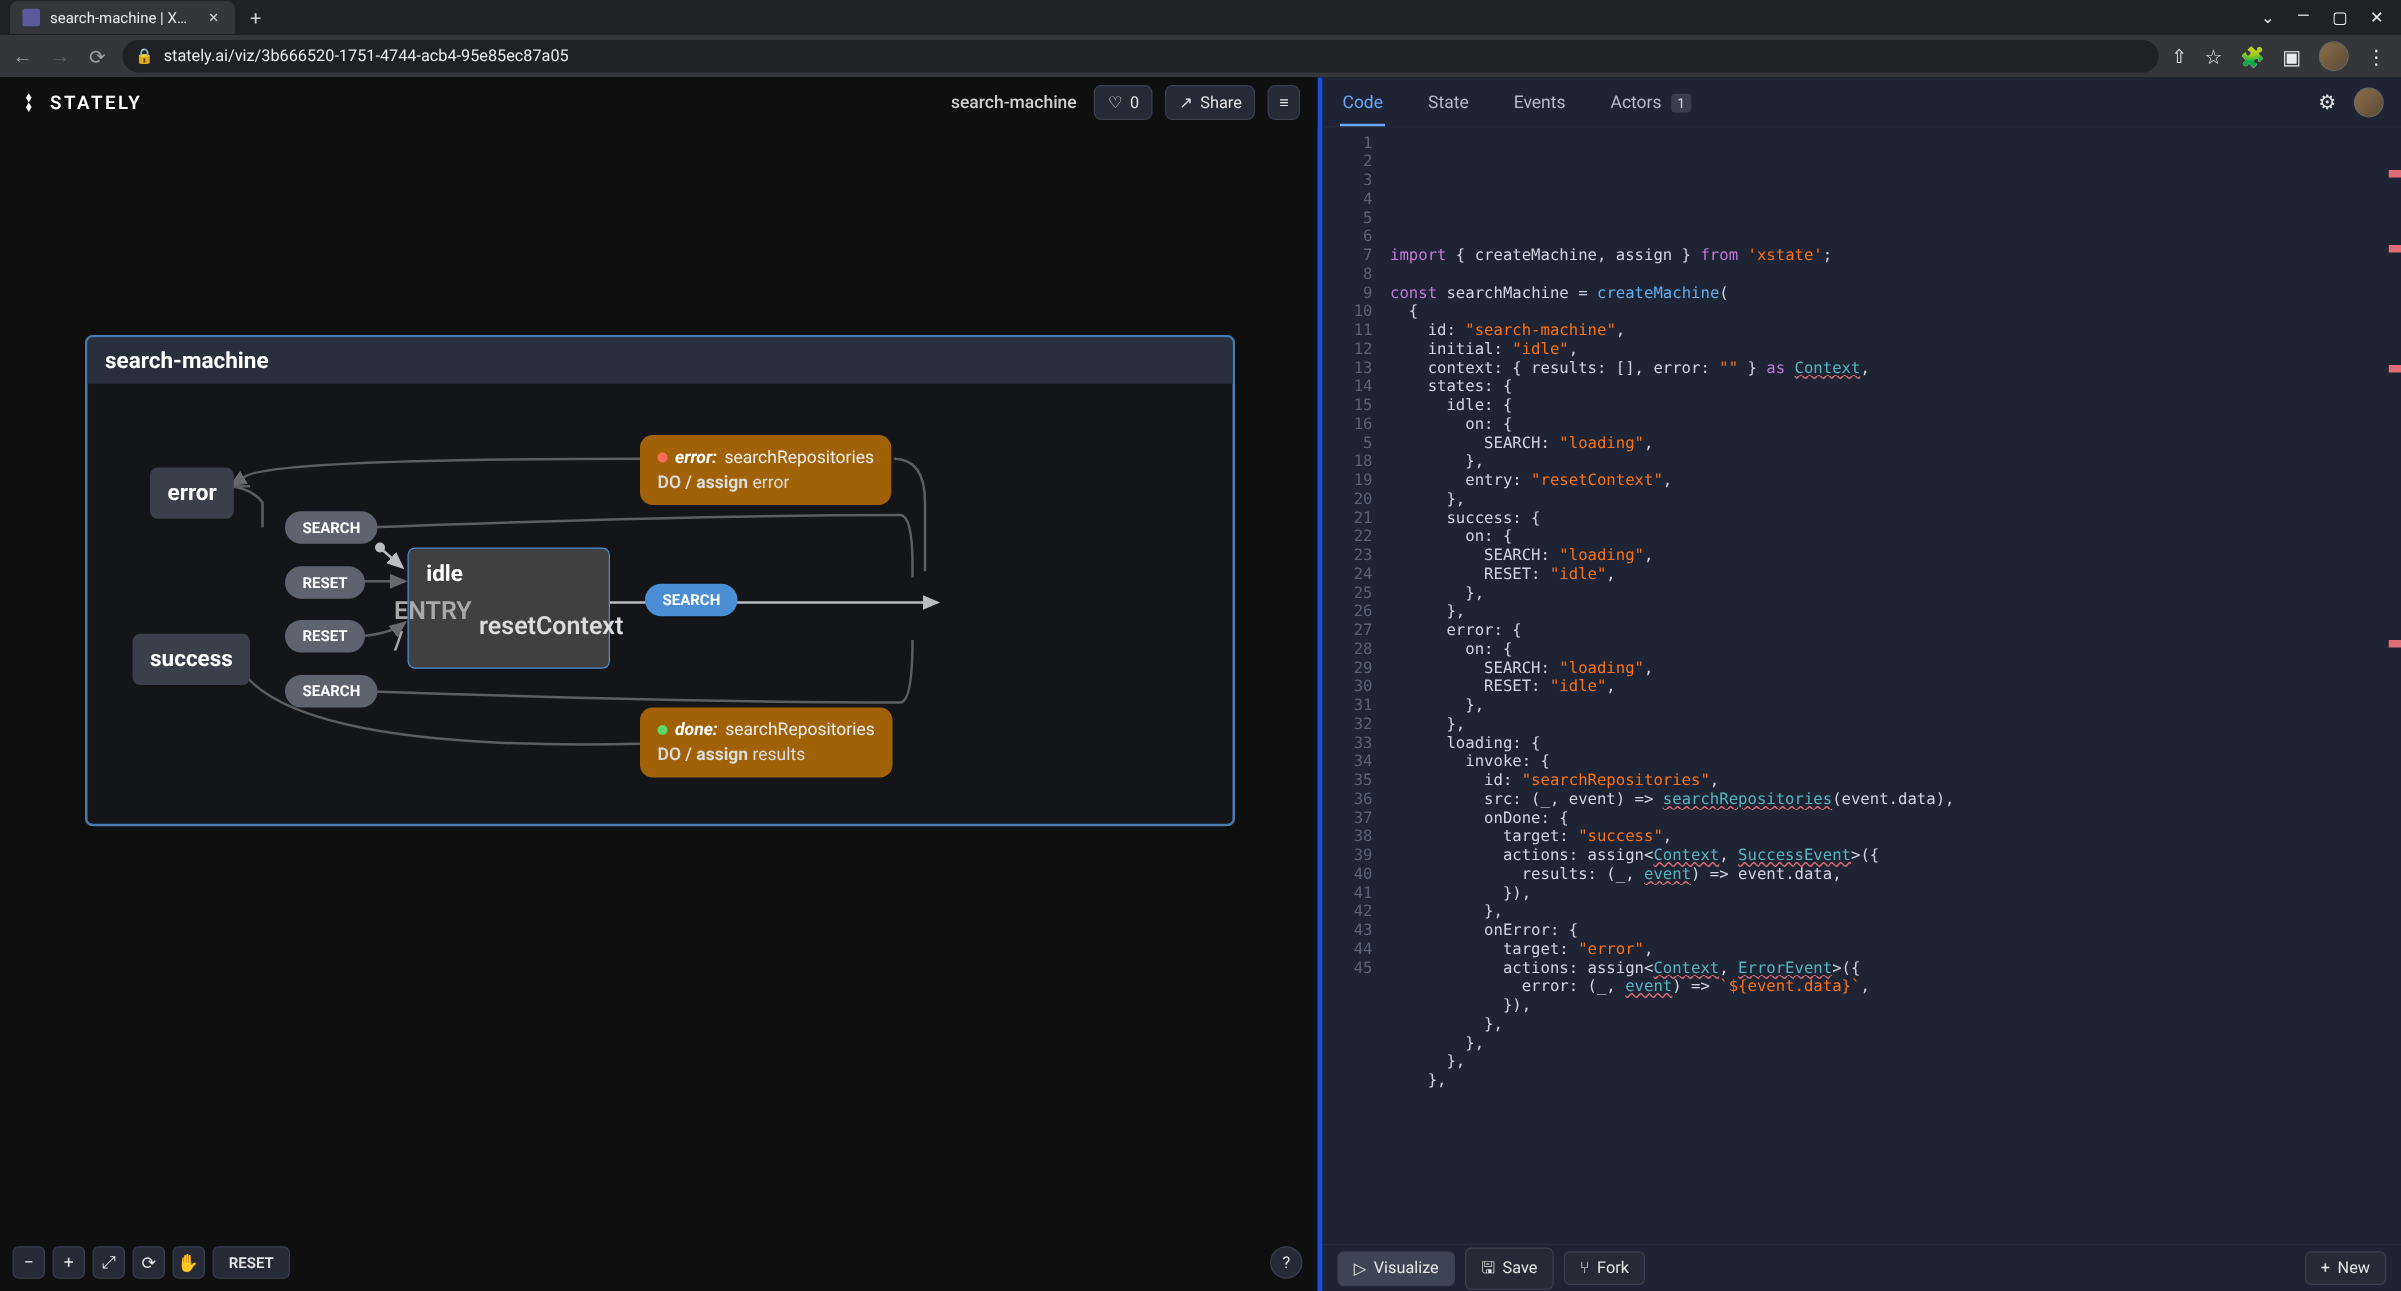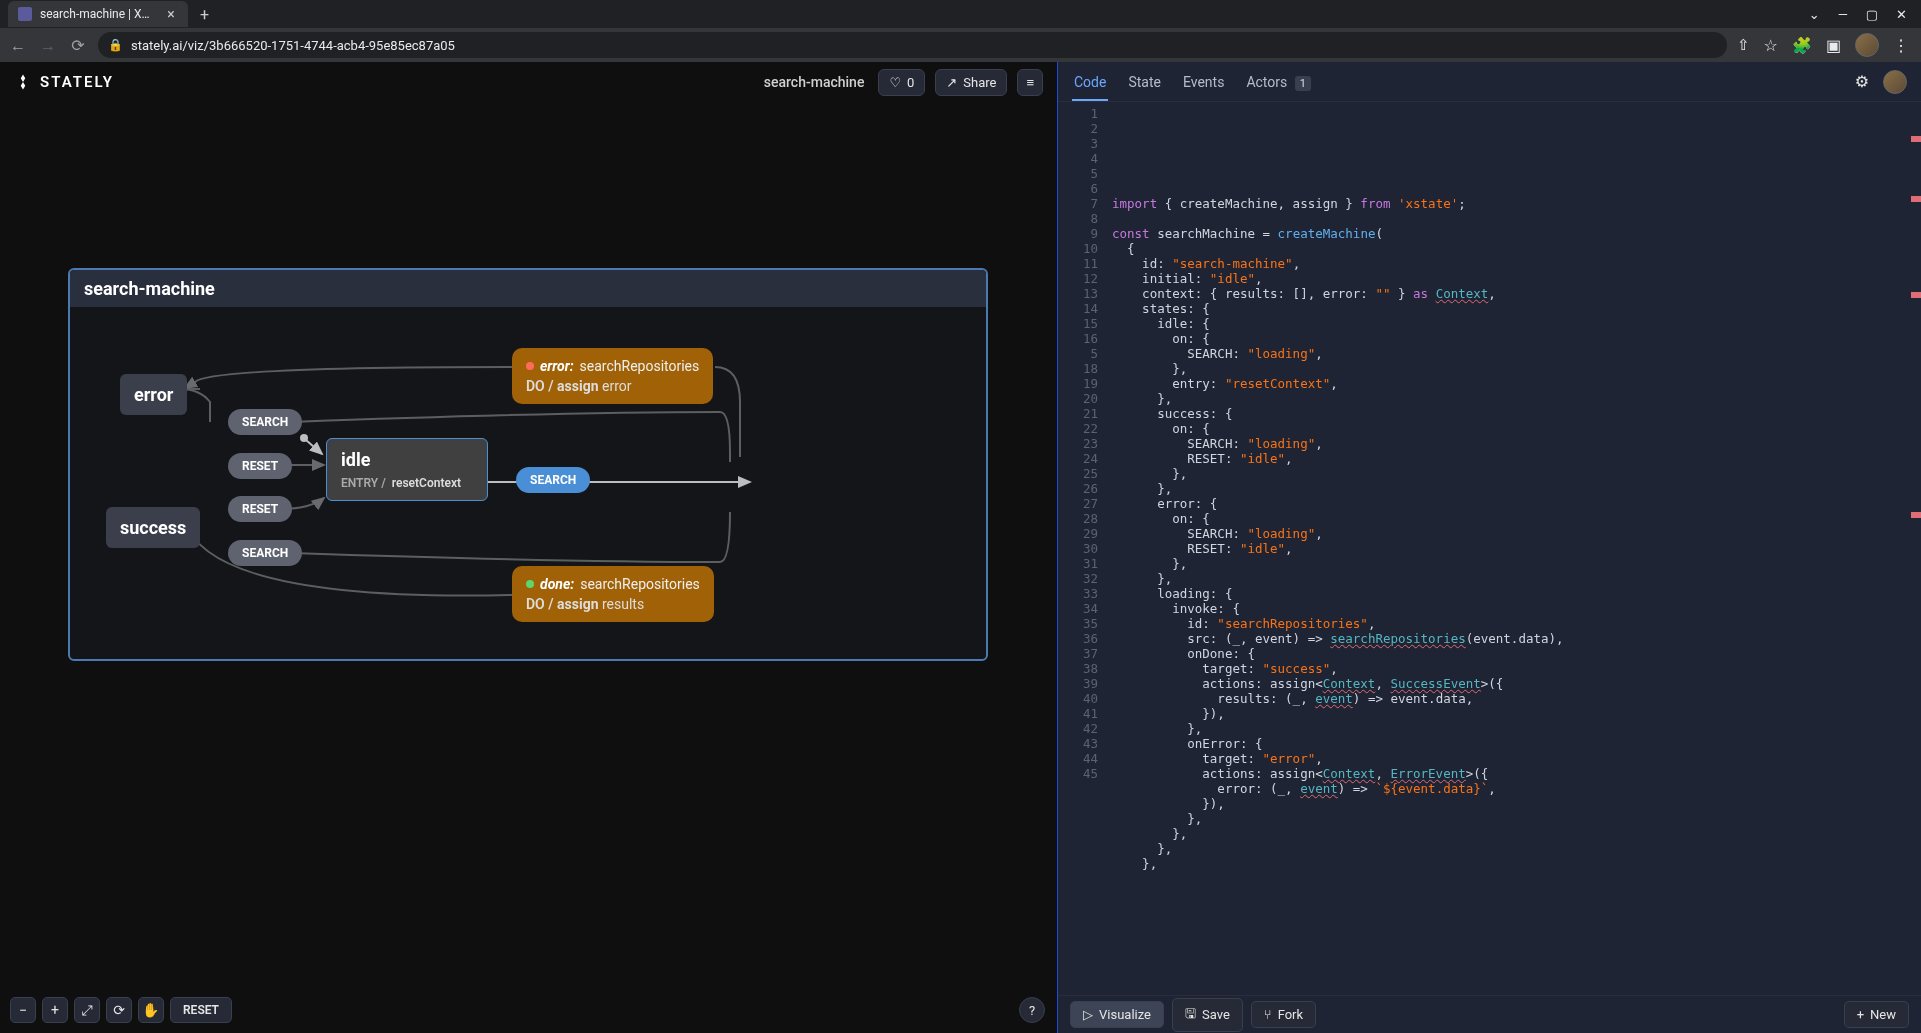--- a/index.html
+++ b/index.html
@@ -19,42 +19,42 @@
 .url-bar-row { display: flex; align-items: center; height: 34px; background: #35363a; padding: 0 8px; gap: 10px; }
 .nav-btn { width: 20px; height: 20px; display: flex; align-items: center; justify-content: center; color: #9aa0a6; cursor: pointer; }
 .url-box { flex: 1; background: #202124; border-radius: 14px; height: 26px; display: flex; align-items: center; padding: 0 10px; gap: 8px; font-size: 13px; color: #e8eaed; }
 .lock-icon { font-size: 12px; color: #9aa0a6; }
 .url-actions { display: flex; gap: 14px; align-items: center; padding-right: 4px; }
 .url-actions span { color: #e8eaed; cursor: pointer; }
 .avatar { width: 24px; height: 24px; border-radius: 50%; background: linear-gradient(135deg,#8b6f47,#5a4a37); border: 1px solid #666; }
 
 
 .app { display: flex; height: calc(1033px - 62px); }
-.viz-panel { width: 1058px; background: #0f0f0f; display: flex; flex-direction: column; position: relative; border-right: 1px solid #1d4ed8; }
+.viz-panel { width: 1058px; background: #0f0f0f; display: flex; flex-direction: column; position: relative; border-right: 4px solid #1d4ed8; }
 
 
 .app-header { height: 40px; display: flex; align-items: center; padding: 0 14px; gap: 12px; background: #0f0f0f; }
 .logo { display: flex; align-items: center; gap: 8px; font-weight: 600; letter-spacing: 2px; color: #fff; font-size: 15px; }
 .logo-icon { width: 18px; height: 18px; }
 .header-right { margin-left: auto; display: flex; align-items: center; gap: 10px; }
 .machine-name { color: #d0d0d0; font-size: 14px; font-weight: 500; margin-right: 4px; }
 .header-btn { background: #262a36; border: 1px solid #3a3f50; border-radius: 6px; padding: 5px 10px; font-size: 13px; color: #e5e5e5; display: flex; align-items: center; gap: 6px; cursor: pointer; }
 .like-btn { padding: 5px 10px; }
 
 
 .canvas { flex: 1; position: relative; overflow: hidden; }
 .canvas svg { position: absolute; top: 0; left: 0; }
 
 .machine-box { position: absolute; left: 68px; top: 166px; width: 920px; height: 393px; border: 2px solid #4a7ab0; border-radius: 6px; background: rgba(30,35,50,0.3); }
 .machine-title { background: #2a2f3e; padding: 8px 14px; font-size: 18px; font-weight: 700; color: #fff; border-radius: 4px 4px 0 0; }
 
 .state-node { position: absolute; background: #3b3f4c; border-radius: 6px; padding: 10px 14px; color: #fff; }
 .state-node.current { background: #404040; border: 1px solid #4a8fd6; }
 .state-title { font-size: 18px; font-weight: 700; margin-bottom: 6px; color: #fff; }
-.state-line { font-size: 12px; color: #ccc; display: flex; gap: 6px; align-items: center; }
+.state-line { font-size: 20px; color: #ccc; display: flex; gap: 6px; align-items: center; justify-content: center; }
 .state-line .lbl { color: #aaa; font-weight: 600; }
 .state-line .val { color: #ddd; font-weight: 600; }
 
 .pill { position: absolute; background: #5e636f; border-radius: 18px; padding: 6px 14px; font-size: 12px; font-weight: 700; color: #fff; cursor: pointer; }
 .pill.active { background: #4a8fd6; }
 
 .action-box { position: absolute; background: #a16207; border-radius: 10px; padding: 10px 14px; font-size: 14px; color: #fff; }
 .action-box .row1 { display: flex; align-items: center; gap: 6px; }
 .dot { width: 8px; height: 8px; border-radius: 50%; }
 .dot.red { background: #ff6b5b; }
@@ -66,21 +66,21 @@
 .action-box .row2 .assign { font-weight: 700; }
 
 
 .bottom-controls { position: absolute; bottom: 10px; left: 10px; display: flex; gap: 6px; }
 .bc-btn { background: #262a36; border: 1px solid #3a3f50; border-radius: 5px; width: 26px; height: 26px; display: flex; align-items: center; justify-content: center; color: #e5e5e5; font-size: 14px; cursor: pointer; }
 .bc-btn.reset { width: auto; padding: 0 12px; font-size: 12px; font-weight: 600; }
 .help-btn { position: absolute; right: 12px; bottom: 10px; width: 26px; height: 26px; border-radius: 50%; background: #262a36; border: 1px solid #3a3f50; display: flex; align-items: center; justify-content: center; cursor: pointer; font-size: 13px; color: #e5e5e5; }
 
 
 .code-panel { flex: 1; background: #1e2433; display: flex; flex-direction: column; }
-.code-header { height: 40px; display: flex; align-items: center; padding: 0 14px; gap: 18px; border-bottom: 1px solid #2a2d3a; }
+.code-header { height: 40px; display: flex; align-items: center; padding: 0 14px; gap: 32px; border-bottom: 1px solid #2a2d3a; }
 .code-tab { font-size: 14px; color: #b5bcc9; padding: 10px 2px; cursor: pointer; position: relative; }
 .code-tab.active { color: #6ca6ff; }
 .code-tab.active::after { content: ''; position: absolute; bottom: -1px; left: 0; right: 0; height: 2px; background: #6ca6ff; }
 .badge { background: #3a3f50; color: #ddd; font-size: 11px; padding: 1px 5px; border-radius: 3px; margin-left: 4px; }
 .code-header-right { margin-left: auto; display: flex; gap: 14px; align-items: center; }
 .gear-icon, .avatar-sm { cursor: pointer; }
 .avatar-sm { width: 24px; height: 24px; border-radius: 50%; background: linear-gradient(135deg,#8b6f47,#5a4a37); border: 1px solid #666; }
 
 .editor { flex: 1; display: flex; font-family: "Consolas", "Monaco", monospace; font-size: 12.5px; line-height: 15px; overflow: hidden; position: relative; }
 .gutter { width: 48px; background: #1e2433; color: #5a6275; text-align: right; padding: 4px 8px 0 0; user-select: none; }

